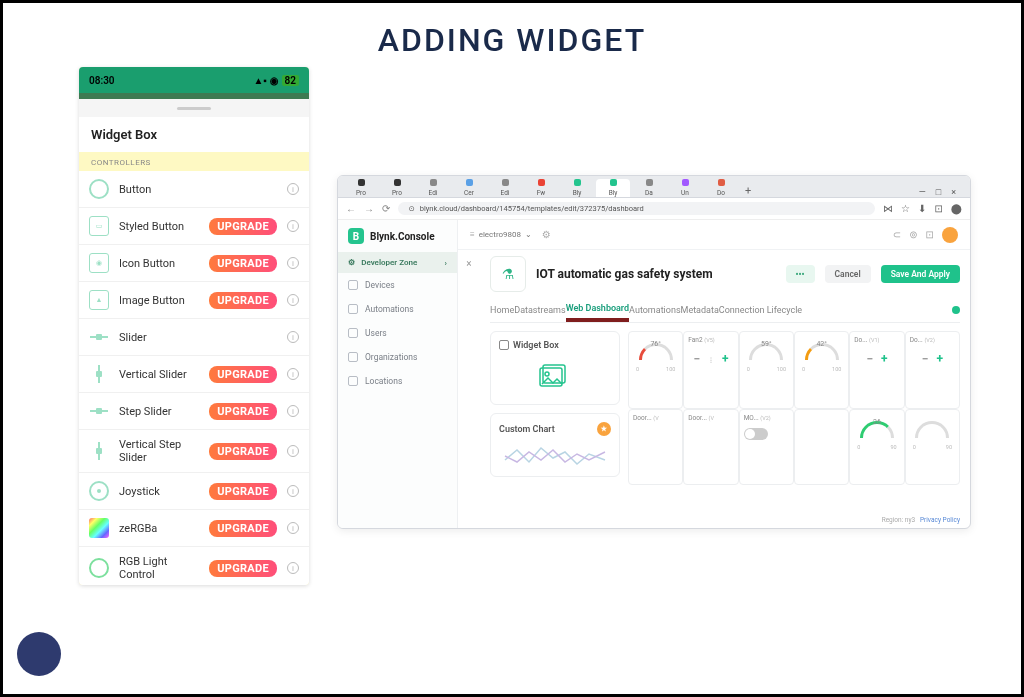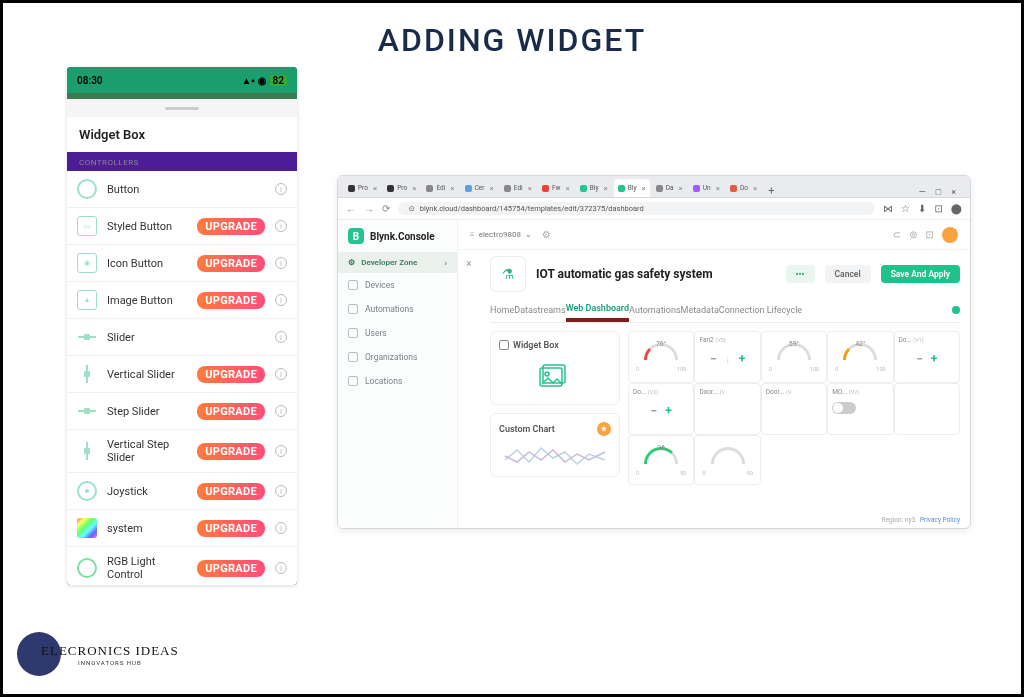--- a/index.html
+++ b/index.html
@@ -1,20 +1,20 @@
 <!DOCTYPE html>
 <html><head>
 <meta charset="utf-8">
 <style>
 * { box-sizing: border-box; margin: 0; padding: 0; font-family: -apple-system, BlinkMacSystemFont, "Segoe UI", Roboto, Arial, sans-serif; }
 body { background: #fff; width: 1024px; height: 697px; position: relative; border: 3px solid #000; }
 .slide-title { text-align: center; font-size: 32px; color: #1a2a4a; margin-top: 18px; letter-spacing: 2px; font-weight: 500; }
 
 
-.mobile { position: absolute; left: 64px; top: 64px; width: 230px; height: 518px; background: #4c1d95; border-radius: 4px; overflow: hidden; box-shadow: 0 1px 4px rgba(0,0,0,0.15); }
+.mobile { position: absolute; left: 76px; top: 64px; width: 230px; height: 518px; background: #fef9c3; border-radius: 4px; overflow: hidden; box-shadow: 0 1px 4px rgba(0,0,0,0.15); }
 .status-bar { background: #1a9e6e; height: 26px; display: flex; justify-content: space-between; align-items: center; padding: 0 10px; color: #000; font-size: 10px; font-weight: 600; }
 .status-icons { display: flex; gap: 3px; align-items: center; }
 .status-green2 { background: #3d7a52; height: 6px; }
 .grabber { height: 18px; background: #f5f5f5; display: flex; justify-content: center; align-items: center; }
 .grabber div { width: 34px; height: 3px; background: #ccc; border-radius: 2px; }
 .wb-header { background: #fff; padding: 10px 12px; font-size: 13px; font-weight: 600; color: #222; }
 .wb-section { font-size: 8px; color: #888; padding: 6px 12px 4px; letter-spacing: 0.5px; }
 .wb-list { background: #fff; }
 .wb-item { display: flex; align-items: center; padding: 8px 10px; border-bottom: 1px solid #f0f0f0; gap: 10px; }
 .wb-icon { width: 20px; height: 20px; display: flex; align-items: center; justify-content: center; flex-shrink: 0; }
@@ -27,21 +27,21 @@
 .wb-icon.joy::after { content: ""; position: absolute; width: 4px; height: 4px; background: #9de0c5; border-radius: 50%; top: 50%; left: 50%; transform: translate(-50%, -50%); }
 .wb-icon.rainbow { background: linear-gradient(135deg, #f66, #ff6, #6f6, #6ff, #66f, #f6f); border-radius: 3px; }
 .wb-icon.rgb { border: 2px solid #7de09e; border-radius: 50%; background: radial-gradient(circle at 40% 40%, #fff 30%, transparent 30%); }
 .wb-label { flex: 1; font-size: 11px; color: #333; }
 .wb-badge { background: linear-gradient(90deg, #ff7a3d, #ff4e7a); color: #fff; font-size: 11px; font-weight: 700; padding: 2px 8px; border-radius: 8px; letter-spacing: 0.3px; }
 .wb-info { width: 12px; height: 12px; border: 1px solid #bbb; border-radius: 50%; color: #bbb; font-size: 8px; display: flex; align-items: center; justify-content: center; flex-shrink: 0; }
 
 
 .browser { position: absolute; left: 334px; top: 172px; width: 634px; height: 354px; background: #fff; border: 1px solid #d5d8de; border-radius: 6px; overflow: hidden; box-shadow: 0 2px 8px rgba(0,0,0,0.08); font-size: 10px; }
 .tabbar { height: 22px; background: #e9ebee; display: flex; align-items: flex-end; padding: 0 6px; gap: 2px; border-bottom: 1px solid #d5d8de; }
-.tab { height: 18px; background: #e9ebee; border-radius: 4px 4px 0 0; padding: 0 4px; display: flex; align-items: center; gap: 3px; min-width: 34px; font-size: 6.5px; color: #555; white-space: nowrap; overflow: hidden; }
+.tab { height: 18px; background: #e9ebee; border-radius: 4px 4px 0 0; padding: 0 4px; display: flex; align-items: center; gap: 3px; min-width: 34px; font-size: 6.5px; color: #555; white-space: nowrap; overflow: hidden; flex-direction: column; }
 .tab.active { background: #fff; }
 .tab .fav { width: 7px; height: 7px; border-radius: 2px; flex-shrink: 0; }
 .tab .close { font-size: 8px; color: #888; margin-left: 2px; }
 .tabbar .plus { padding: 0 5px; color: #666; font-size: 11px; }
 .tabbar .winctrl { margin-left: auto; display: flex; gap: 10px; padding: 0 8px; color: #555; font-size: 9px; }
 .urlbar { height: 22px; display: flex; align-items: center; padding: 0 8px; gap: 8px; border-bottom: 1px solid #eee; }
 .urlbar .nav { color: #888; font-size: 10px; }
 .urlbar .url { flex: 1; background: #f2f3f5; border-radius: 10px; padding: 2px 10px; font-size: 7.5px; color: #555; display: flex; align-items: center; gap: 5px; }
 .urlbar .right { display: flex; gap: 8px; color: #666; align-items: center; }
 
@@ -83,21 +83,21 @@
 .leftcol { width: 130px; }
 .card { background: #fff; border: 1px solid #eceef0; border-radius: 6px; padding: 8px; margin-bottom: 8px; }
 .card-title { font-size: 9px; color: #555; font-weight: 600; margin-bottom: 6px; display: flex; align-items: center; gap: 4px; }
 .card-title .ic { width: 10px; height: 10px; border: 1px solid #888; border-radius: 2px; }
 .wbx-img { height: 40px; display: flex; align-items: center; justify-content: center; }
 .wbx-img svg { stroke: #24c48e; }
 .chart-badge { background: #f9a33e; color: #fff; width: 14px; height: 14px; border-radius: 50%; font-size: 7px; display: flex; align-items: center; justify-content: center; margin-left: auto; }
 .chart-line { height: 26px; }
 .chart-line svg { width: 100%; height: 100%; }
 
-.grid { flex: 1; display: grid; grid-template-columns: repeat(5, 1fr); font-size: 7px; }
+.grid { flex: 1; display: grid; grid-template-columns: repeat(6, 1fr); font-size: 7px; }
 .widget { border: 1px solid #eceef0; border-radius: 4px; padding: 4px; background: #fff; position: relative; min-height: 46px; }
 .widget .wt { color: #888; font-size: 6.5px; }
 .widget .sub { color: #bbb; font-size: 5.5px; }
 .gauge { position: relative; height: 30px; display: flex; align-items: center; justify-content: center; }
 .gauge-arc { width: 34px; height: 17px; border: 3px solid #ddd; border-bottom: none; border-radius: 34px 34px 0 0; position: relative; }
 .gauge-arc.red { border-left-color: #e74c3c; }
 .gauge-arc.orange { border-left-color: #f39c12; }
 .gauge-arc.green { border-color: #2ecc71; border-right-color: #ddd; }
 .gauge-val { position: absolute; top: 4px; font-size: 7px; color: #888; width: 100%; text-align: center; }
 .scale { display: flex; justify-content: space-between; font-size: 5.5px; color: #bbb; padding: 0 3px; }
@@ -185,21 +185,21 @@
         <div class="wb-info">i</div>
       </div>
     <div class="wb-item">
         <div class="wb-icon joy"></div>
         <div class="wb-label">Joystick</div>
         <div class="wb-badge">UPGRADE</div>
         <div class="wb-info">i</div>
       </div>
     <div class="wb-item">
         <div class="wb-icon rainbow"></div>
-        <div class="wb-label">system</div>
+        <div class="wb-label">zeRGBa</div>
         <div class="wb-badge">UPGRADE</div>
         <div class="wb-info">i</div>
       </div>
     <div class="wb-item">
         <div class="wb-icon rgb"></div>
         <div class="wb-label">RGB Light Control</div>
         <div class="wb-badge">UPGRADE</div>
         <div class="wb-info">i</div>
       </div>
     <div class="wb-item" style="opacity:.5"></div>
@@ -475,17 +475,13 @@
           </div>
         </div>
       </div>
     </div>
   </div>
   <div class="footer"><span>Region: ny3</span> &nbsp; <a>Privacy Policy</a></div>
 </div>
 
 <div class="brand">
   <div class="circ"></div>
-  <div class="txt">
-    <div class="t1">ELECRONICS IDEAS</div>
-    <div class="t2">INNOVATORS HUB</div>
-  </div>
 </div>
 
 </body></html>

